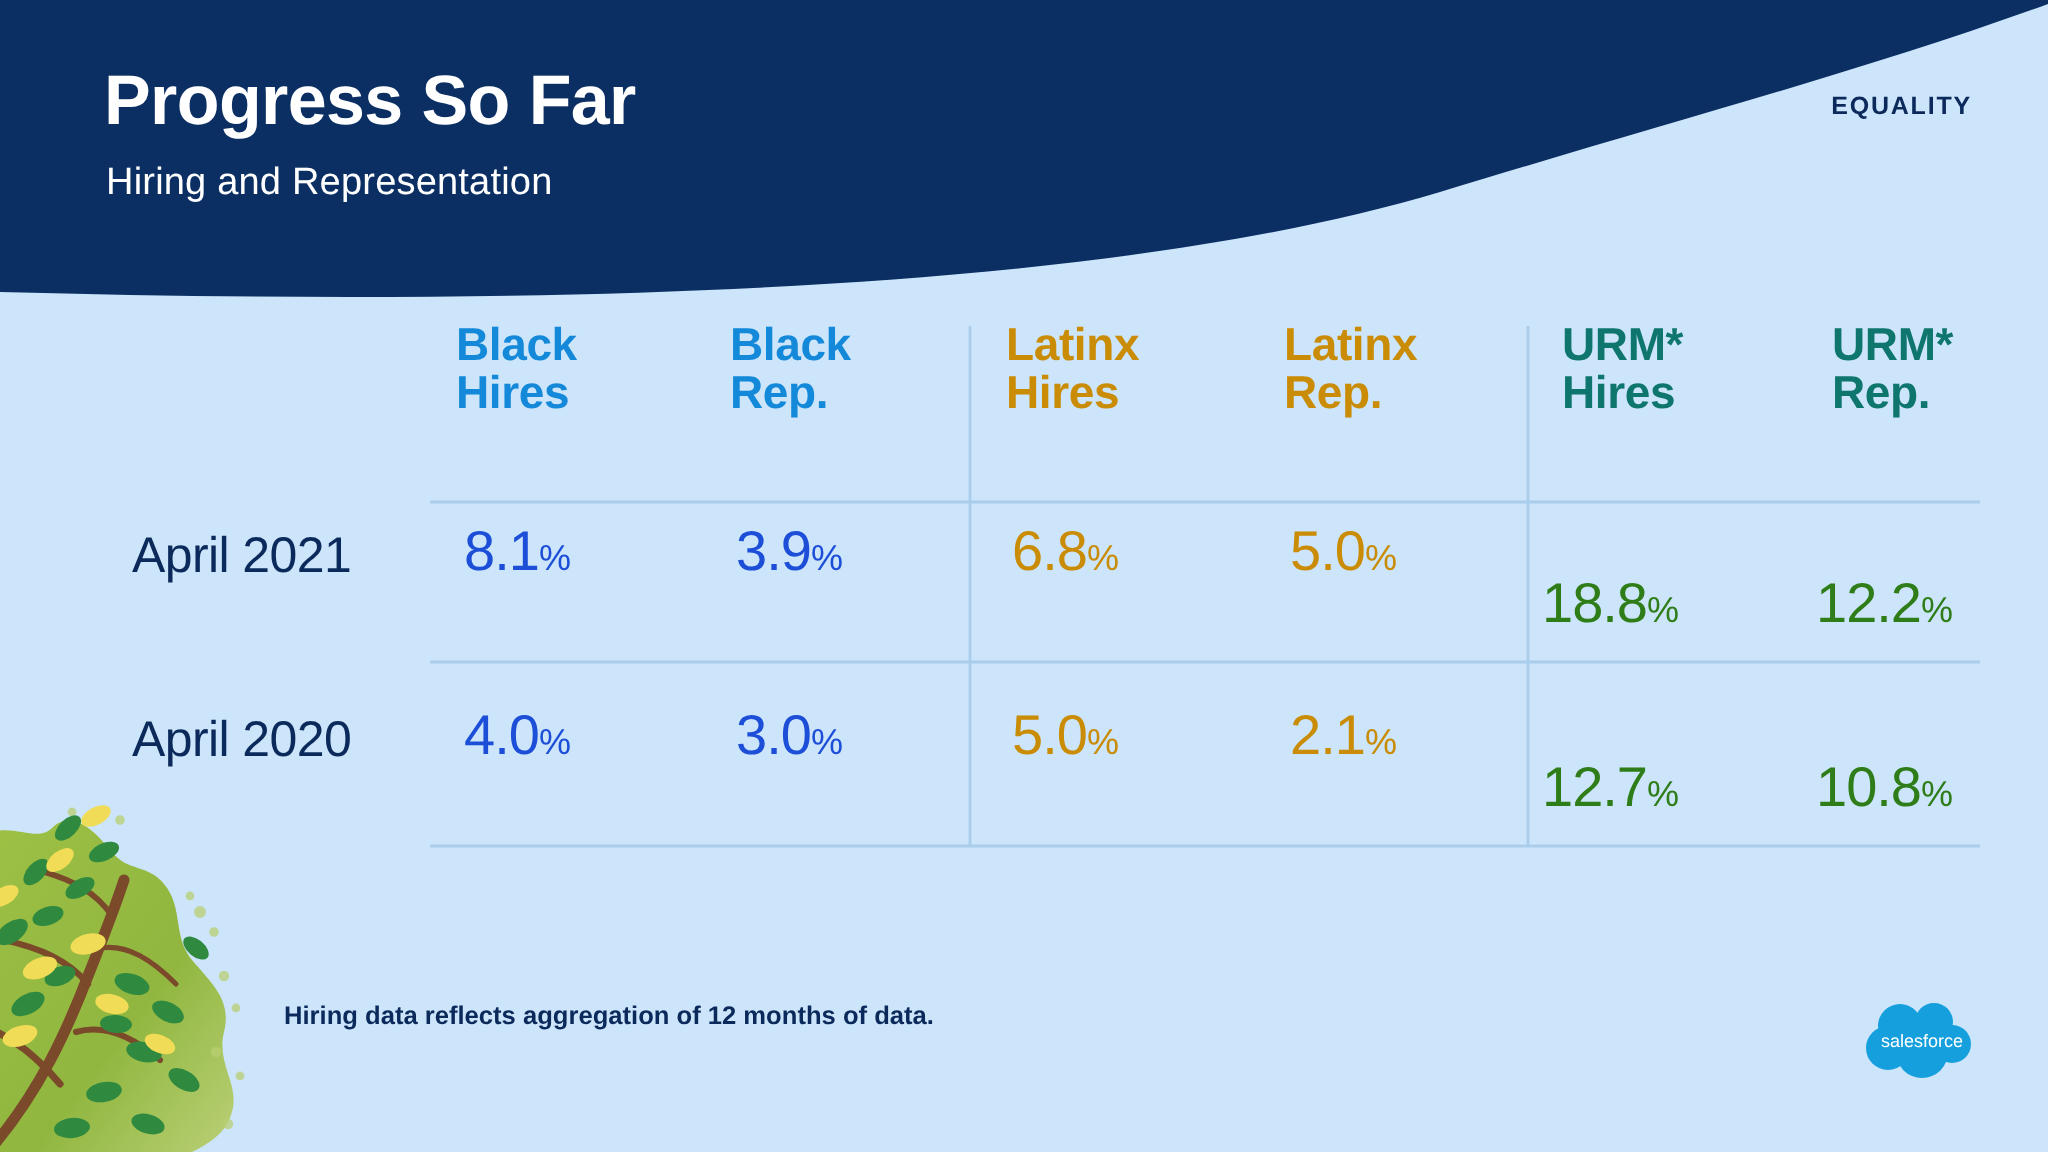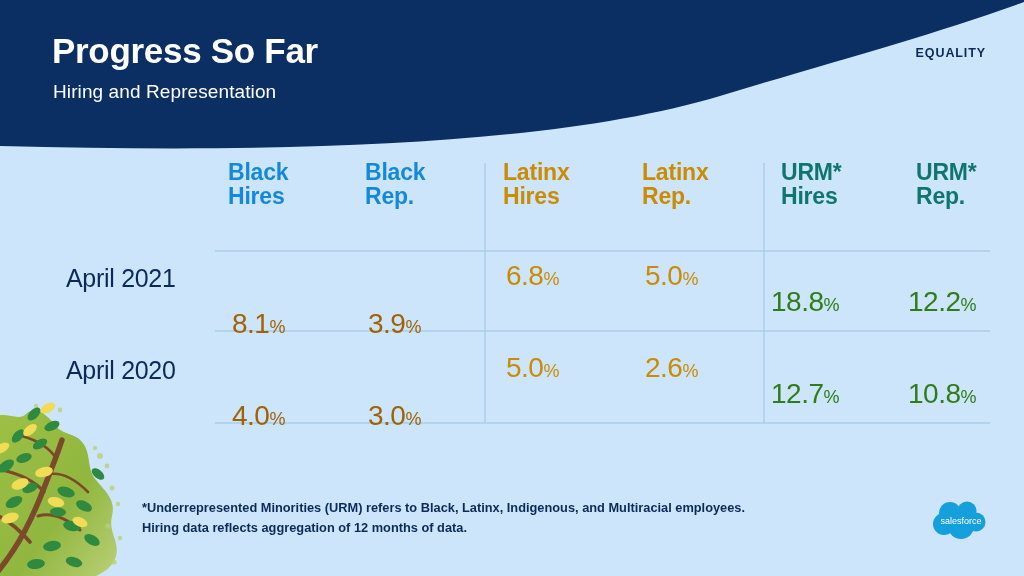--- a/index.html
+++ b/index.html
@@ -43,21 +43,21 @@
   .c-gold{color:#ca8b05;}
   .c-green{color:#0f766e;}
   .row-label{
     font-size:25px;font-weight:normal;color:#0b2a5b;
     letter-spacing:-0.3px;white-space:nowrap;
   }
   .val{
     font-size:28px;font-weight:normal;letter-spacing:-0.5px;white-space:nowrap;
   }
   .val .pct{font-size:18px;letter-spacing:0;}
-  .v-blue{color:#a16207;margin-top:48px;}
+  .v-blue{color:#1d4ed8;}
   .v-gold{color:#ca8b05;}
   .v-green{color:#2e7d18;margin-top:26px;}
 
   
   .footnote{
     position:absolute;left:142px;top:498px;width:760px;
     font-size:12.8px;font-weight:bold;color:#0b2a5b;line-height:1.55;
   }
 
   
@@ -121,27 +121,26 @@
     <div class="cell val v-gold" style="left:506px;top:110px;"><span>6.8</span><span class="pct">%</span></div>
     <div class="cell val v-gold" style="left:645px;top:110px;"><span>5.0</span><span class="pct">%</span></div>
     <div class="cell val v-green" style="left:771px;top:110px;"><span>18.8</span><span class="pct">%</span></div>
     <div class="cell val v-green" style="left:908px;top:110px;text-align:right;"><span>12.2</span><span class="pct">%</span></div>
 
     <div class="cell row-label" style="left:66px;top:206px;">April 2020</div>
 
     <div class="cell val v-blue" style="left:232px;top:202px;"><span>4.0</span><span class="pct">%</span></div>
     <div class="cell val v-blue" style="left:368px;top:202px;"><span>3.0</span><span class="pct">%</span></div>
     <div class="cell val v-gold" style="left:506px;top:202px;"><span>5.0</span><span class="pct">%</span></div>
-    <div class="cell val v-gold" style="left:645px;top:202px;"><span>2.6</span><span class="pct">%</span></div>
+    <div class="cell val v-gold" style="left:645px;top:202px;"><span>2.1</span><span class="pct">%</span></div>
     <div class="cell val v-green" style="left:771px;top:202px;"><span>12.7</span><span class="pct">%</span></div>
     <div class="cell val v-green" style="left:908px;top:202px;"><span>10.8</span><span class="pct">%</span></div>
   </div>
 
   <div class="footnote">
-    <div>*Underrepresented Minorities (URM) refers to Black, Latinx, Indigenous, and Multiracial employees.</div>
     <div>Hiring data reflects aggregation of 12 months of data.</div>
   </div>
 
   <svg class="tree" viewBox="0 0 175 180">
     <defs>
       <linearGradient id="canopyGrad" x1="0" y1="0" x2="1" y2="1">
         <stop offset="0%" stop-color="#9cbf3f"></stop>
         <stop offset="60%" stop-color="#8fb53a"></stop>
         <stop offset="100%" stop-color="#b9cf72"></stop>
       </linearGradient>

